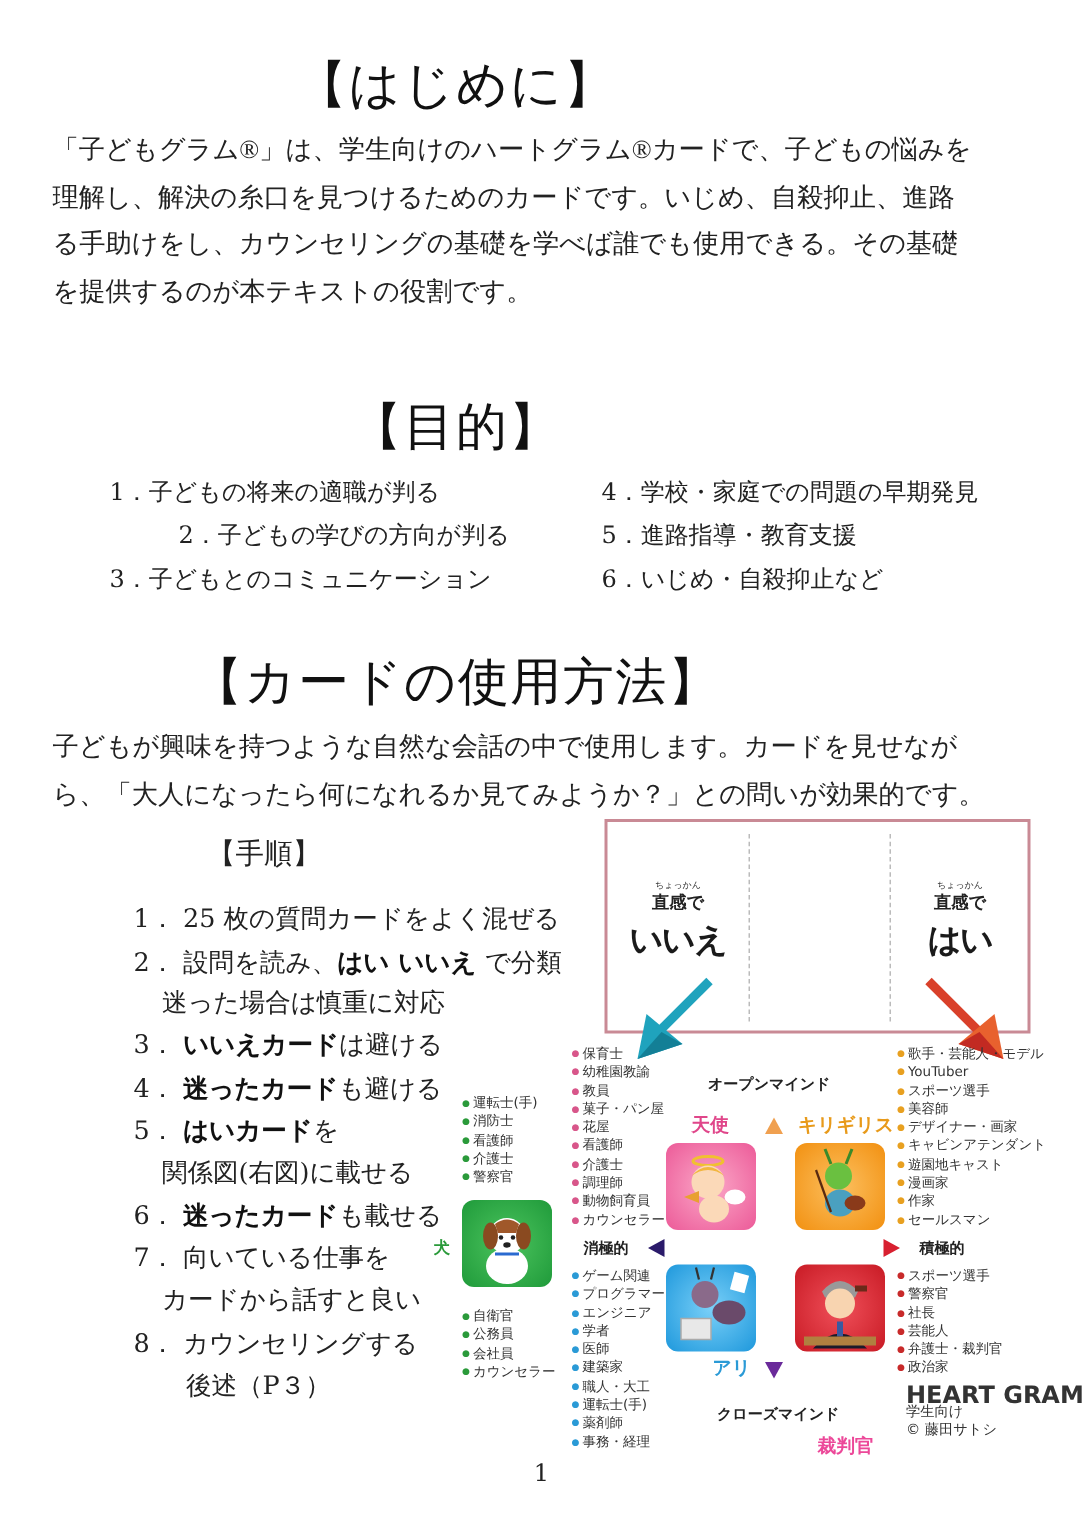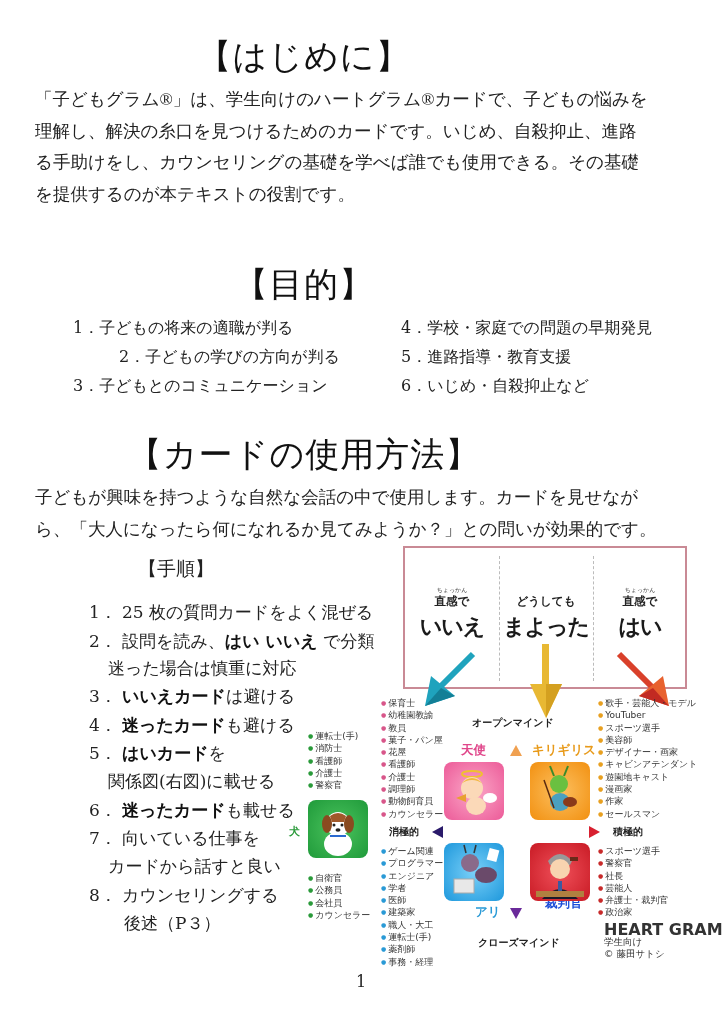--- a/index.html
+++ b/index.html
@@ -114,29 +114,20 @@
     <div class="ruby">ちょっかん</div>
     <div class="sub">直感で</div>
     <div class="big">いいえ</div>
     <svg width="60" height="60" viewBox="0 0 60 60" style="left:16px; top:70px;">
       <line x1="52" y1="4" x2="16" y2="40" stroke="#1fa3bd" stroke-width="6"></line>
       <polygon points="4,56 10,26 34,46" fill="#1fa3bd"></polygon>
       <polygon points="4,56 20,38 34,46" fill="#137f96"></polygon>
     </svg>
   </div>
 
-  <div class="col" style="left:94px;">
-    <div class="sub">どうしても</div>
-    <div class="big">まよった</div>
-    <svg width="40" height="76" viewBox="0 0 40 76" style="left:27px; top:64px;">
-      <rect x="16" y="0" width="7" height="46" fill="#e8b833"></rect>
-      <polygon points="4,40 36,40 20,74" fill="#e8b833"></polygon>
-      <polygon points="20,40 36,40 20,74" fill="#d4a020"></polygon>
-    </svg>
-  </div>
 
   <div class="col" style="left:188px;">
     <div class="ruby">ちょっかん</div>
     <div class="sub">直感で</div>
     <div class="big">はい</div>
     <svg width="60" height="60" viewBox="0 0 60 60" style="left:20px; top:70px;">
       <line x1="6" y1="4" x2="42" y2="40" stroke="#d9402a" stroke-width="6"></line>
       <polygon points="56,56 50,26 26,46" fill="#e8612e"></polygon>
       <polygon points="56,56 40,38 26,46" fill="#c22a22"></polygon>
     </svg>
@@ -243,21 +234,21 @@
     <polygon points="432,832 443,826 443,838" fill="#2a1a6a"></polygon>
     <polygon points="600,832 589,826 589,838" fill="#d82030"></polygon>
     <line x1="516" y1="752" x2="516" y2="912" stroke="url(#vgrad)" stroke-width="3"></line>
     <polygon points="516,745 510,756 522,756" fill="#f0a050"></polygon>
     <polygon points="516,919 510,908 522,908" fill="#6a2a9a"></polygon>
   </svg>
 
   <div class="quad-label" style="left:461px; top:742px; color:#e0468a;">天使</div>
   <div class="quad-label" style="left:532px; top:742px; color:#e89a1a;">キリギリス</div>
   <div class="quad-label" style="left:475px; top:904px; color:#2a9ad6;text-align:right;">アリ</div>
-  <div class="quad-label" style="left:545px; top:895px; color:#1d4ed8;">裁判官</div>
+  <div class="quad-label" style="left:545px; top:956px; color:#ec4899;">裁判官</div>
 
   <div class="tile" style="left:444px; top:762px; background: radial-gradient(circle, #fba8c8 0%, #ec5a98 100%);">
     <svg width="60" height="58" viewBox="0 0 60 58">
       <ellipse cx="28" cy="12" rx="10" ry="3" fill="none" stroke="#f0c030" stroke-width="2"></ellipse>
       <circle cx="28" cy="26" r="11" fill="#fbd9b8"></circle>
       <path d="M17 22 Q28 10 39 22 Q34 18 28 18 Q22 18 17 22 Z" fill="#f2b640"></path>
       <ellipse cx="32" cy="44" rx="10" ry="9" fill="#fbd9b8"></ellipse>
       <ellipse cx="46" cy="36" rx="7" ry="5" fill="#fff"></ellipse>
       <polygon points="12,36 22,32 22,40" fill="#e8a030"></polygon>
     </svg>

